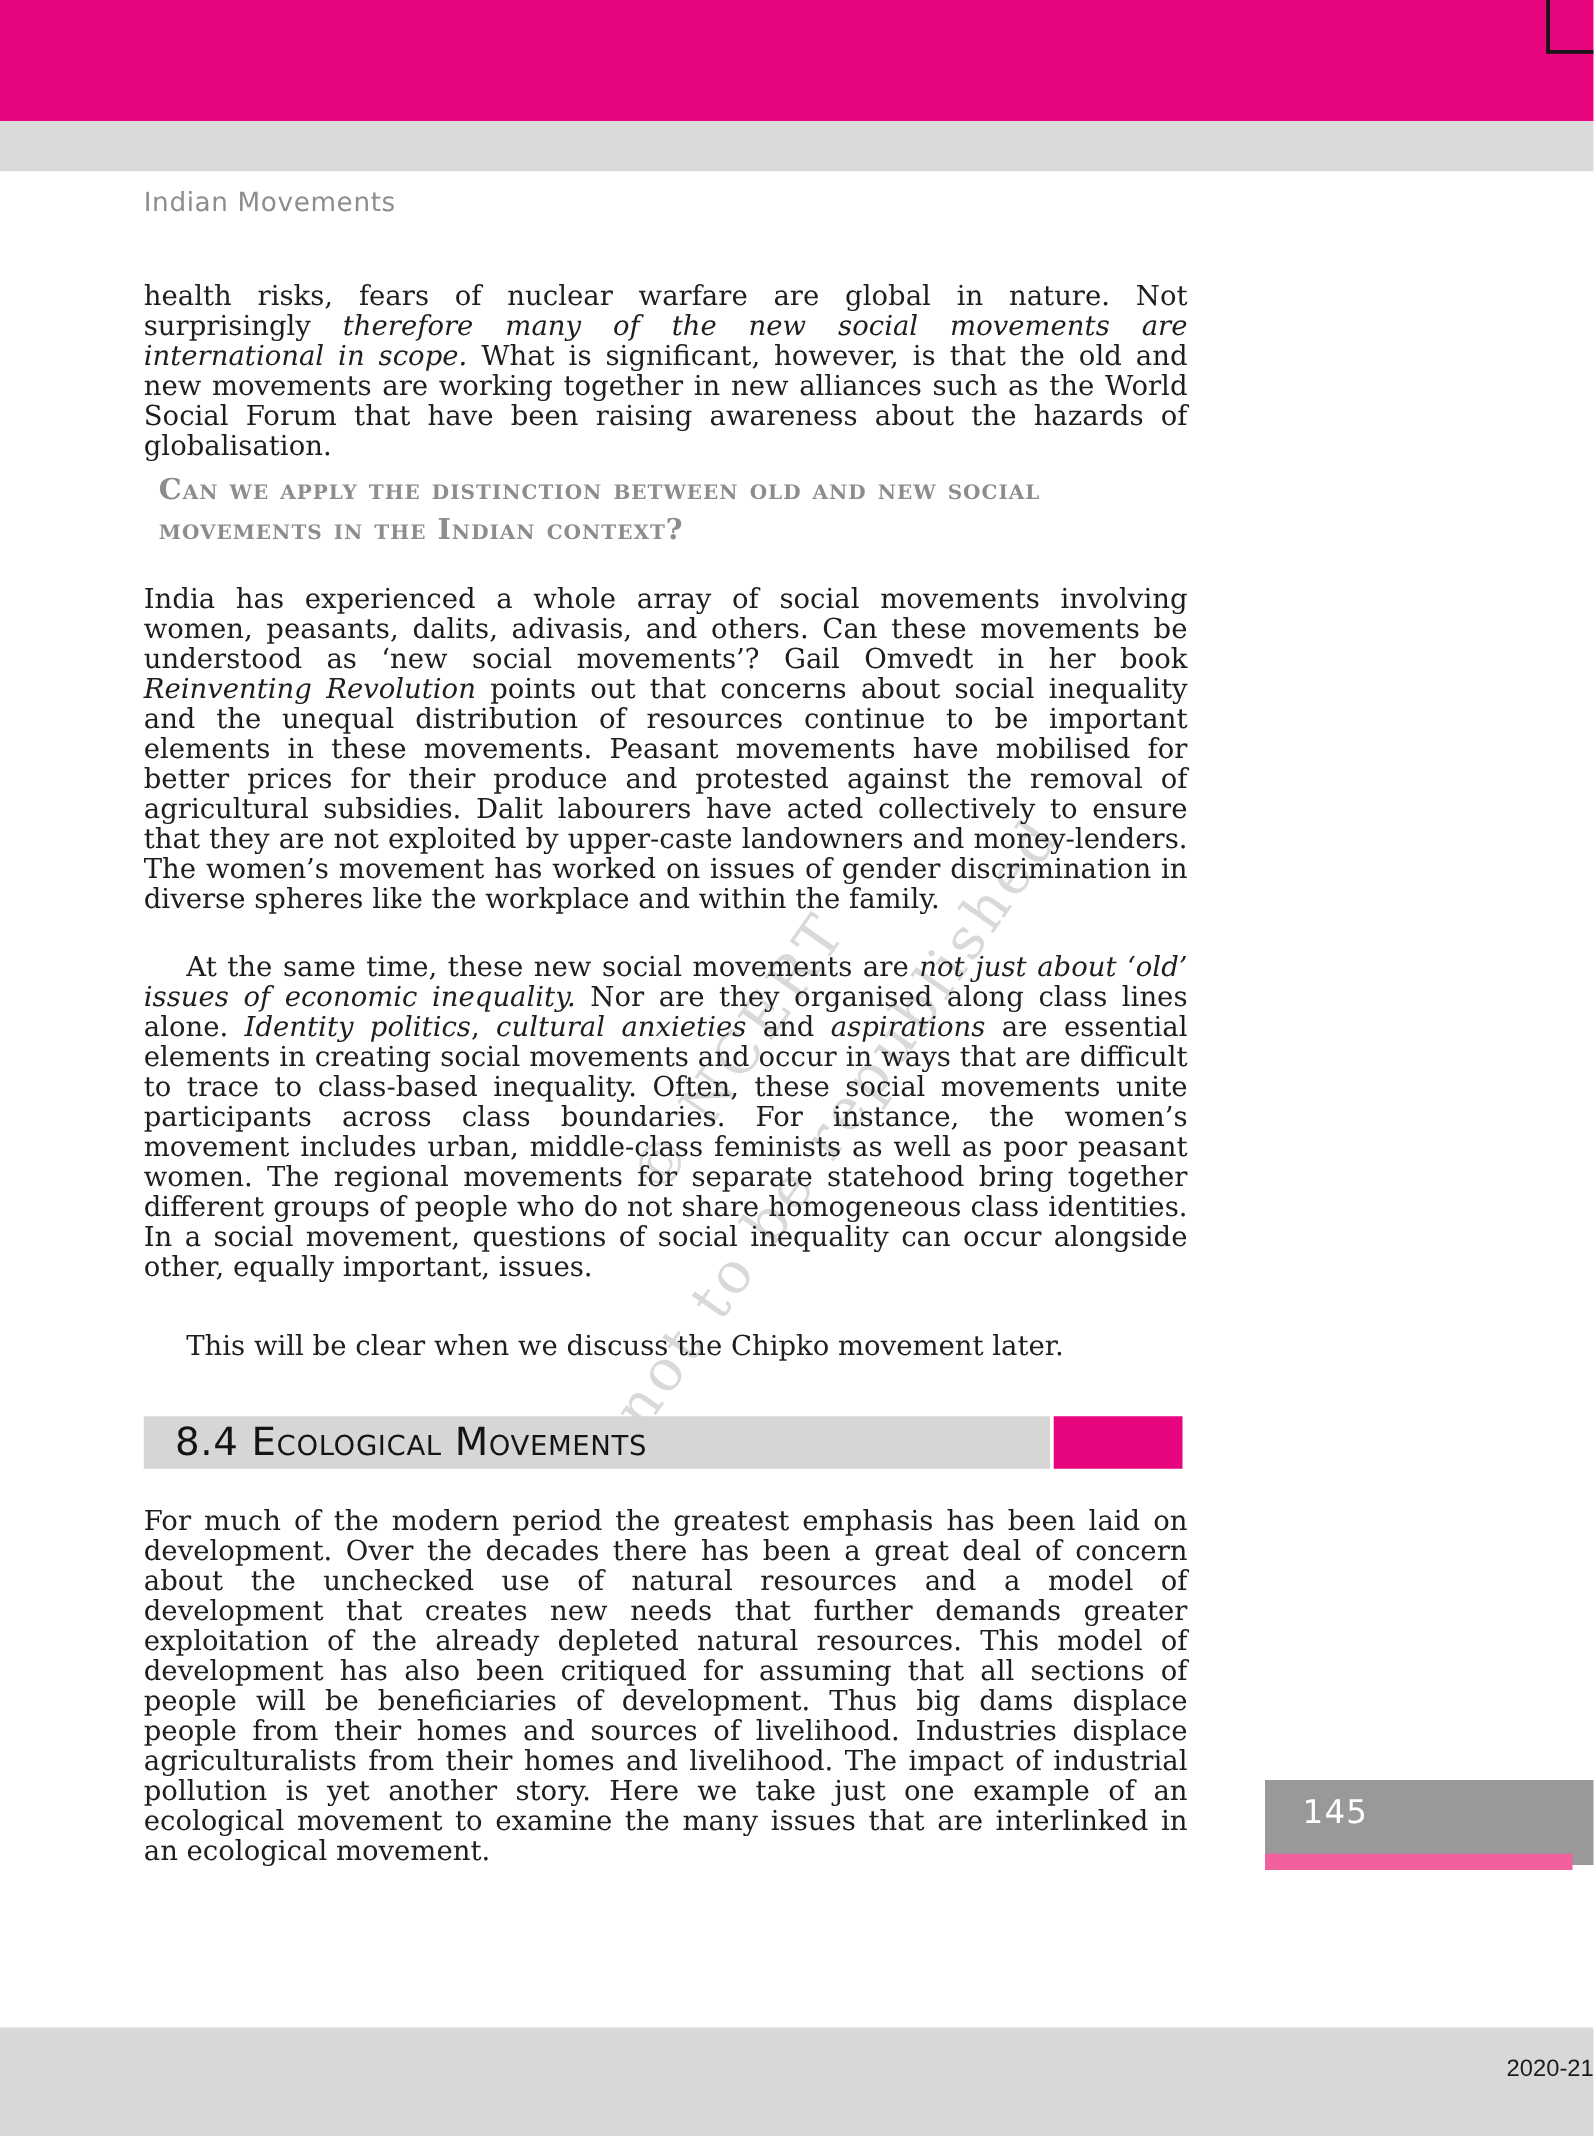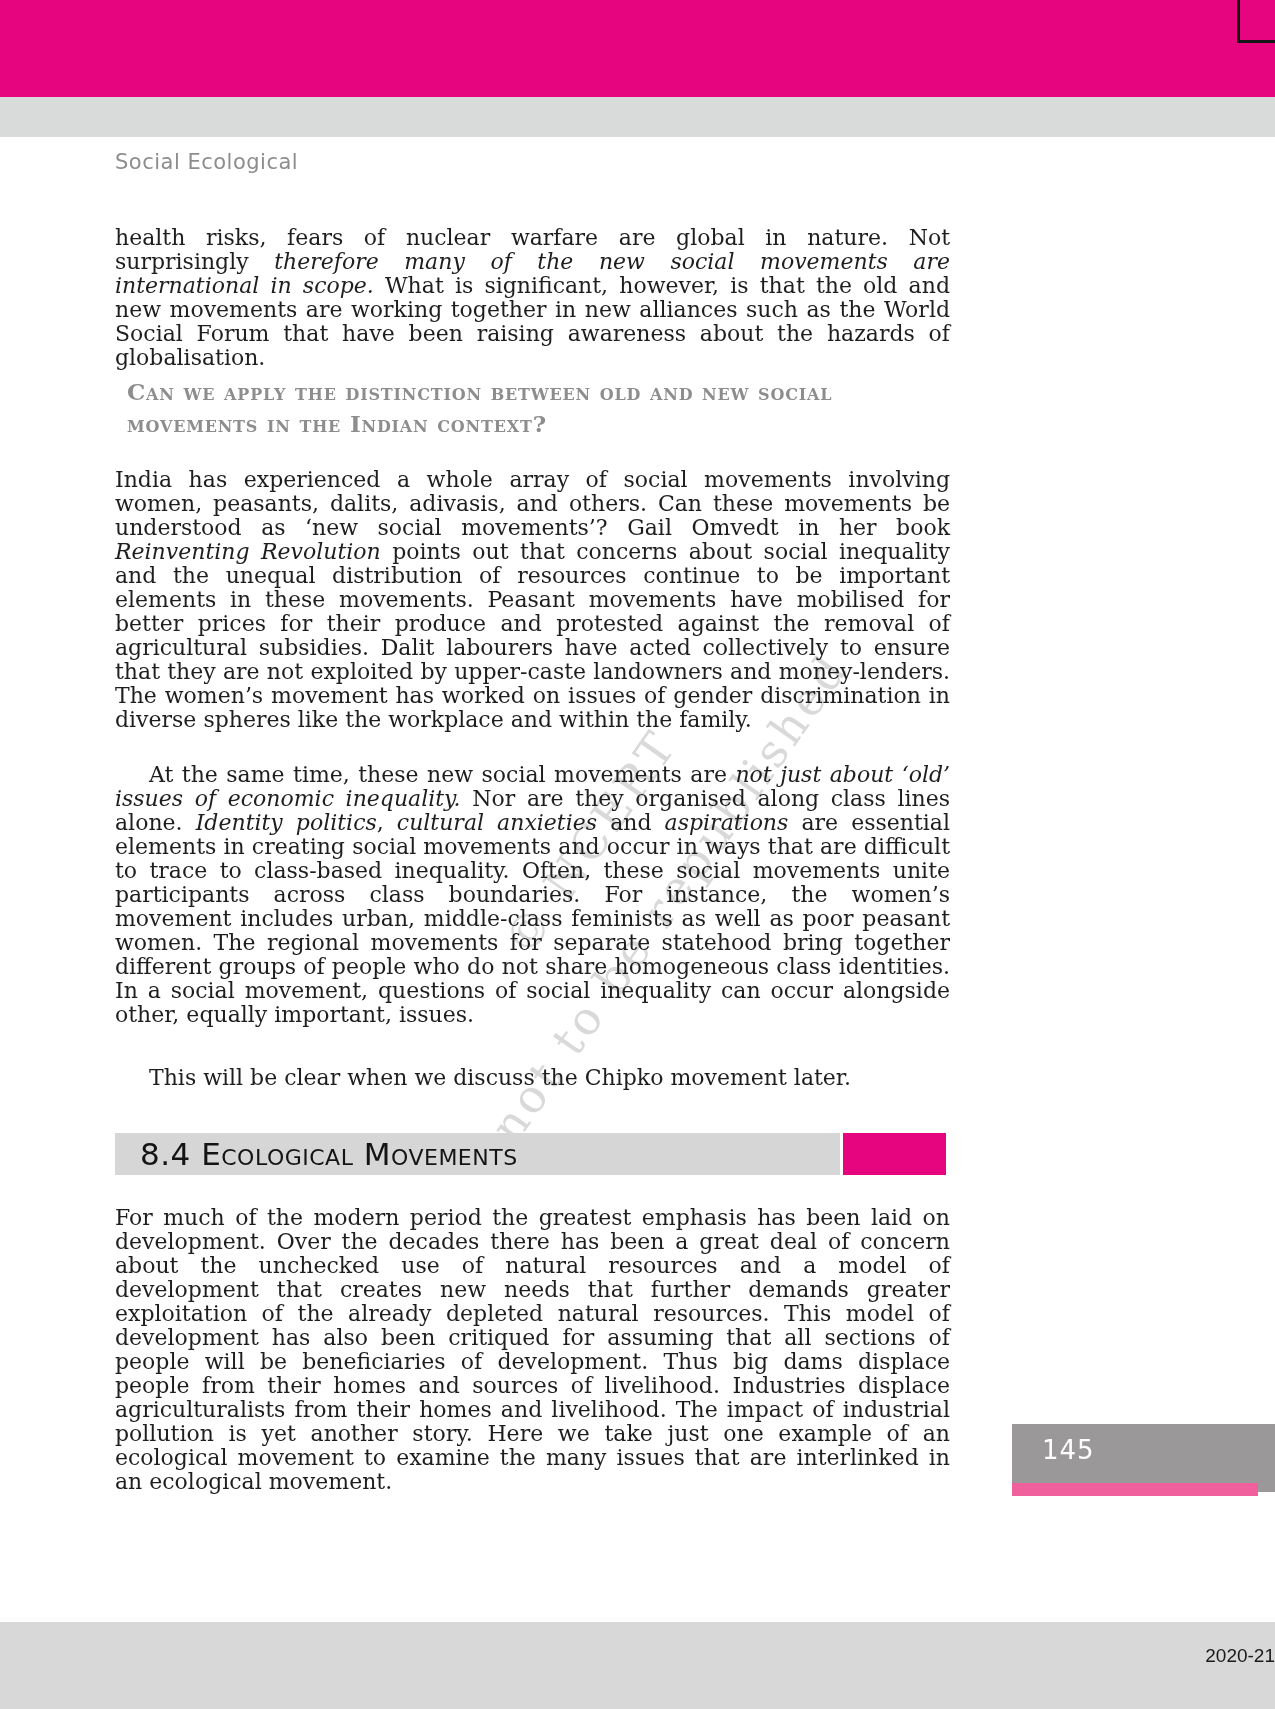--- a/index.html
+++ b/index.html
@@ -52,21 +52,21 @@
 </style>
 </head>
 <body>
 
 <div id="page">
 
   <div class="band-pink"></div>
   <div class="corner-mark"></div>
   <div class="band-gray"></div>
 
-  <div class="running-head">Social Ecological</div>
+  <div class="running-head">Indian Movements</div>
 
   <div class="watermark">
     <span>© NCERT</span>
     <span>not to be republished</span>
   </div>
 
   <p class="txt" style="top:226px"><span>health risks, fears of nuclear warfare are global in nature. Not surprisingly </span><span class="it">therefore many of the new social movements are international in scope.</span><span> What is significant, however, is that the old and new movements are working together in new alliances such as the World Social Forum that have been raising awareness about the hazards of globalisation.</span></p>
 
   <h2 class="q-heading" style="top:364px">Can we apply the distinction between old and new social movements in the Indian context?</h2>
 

